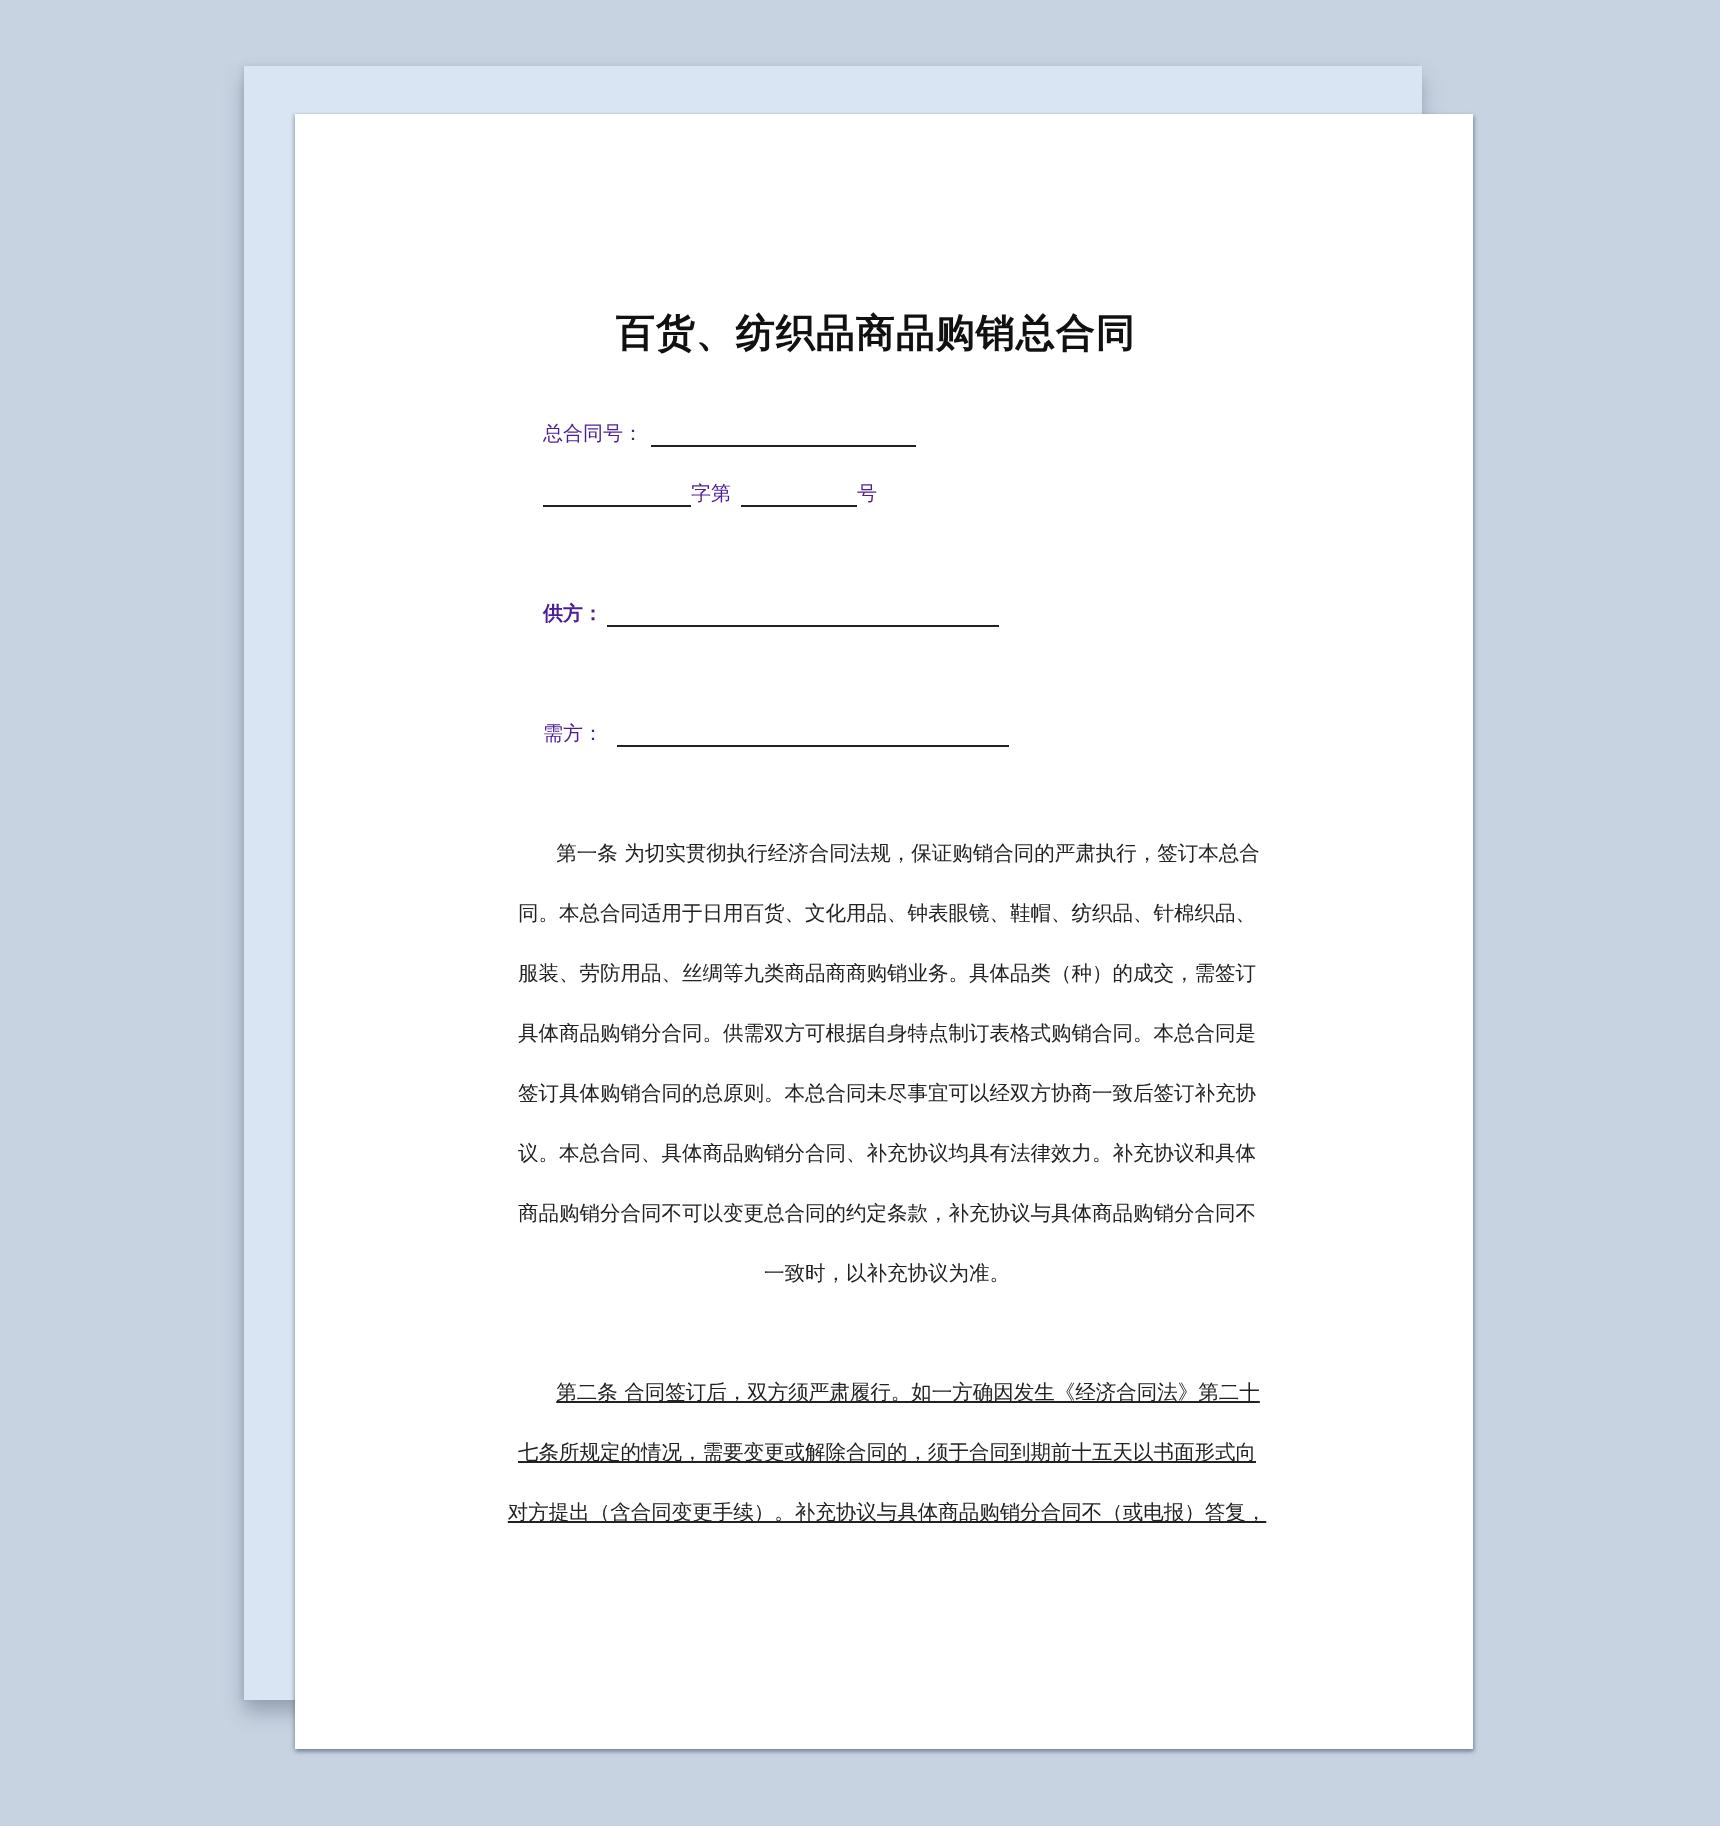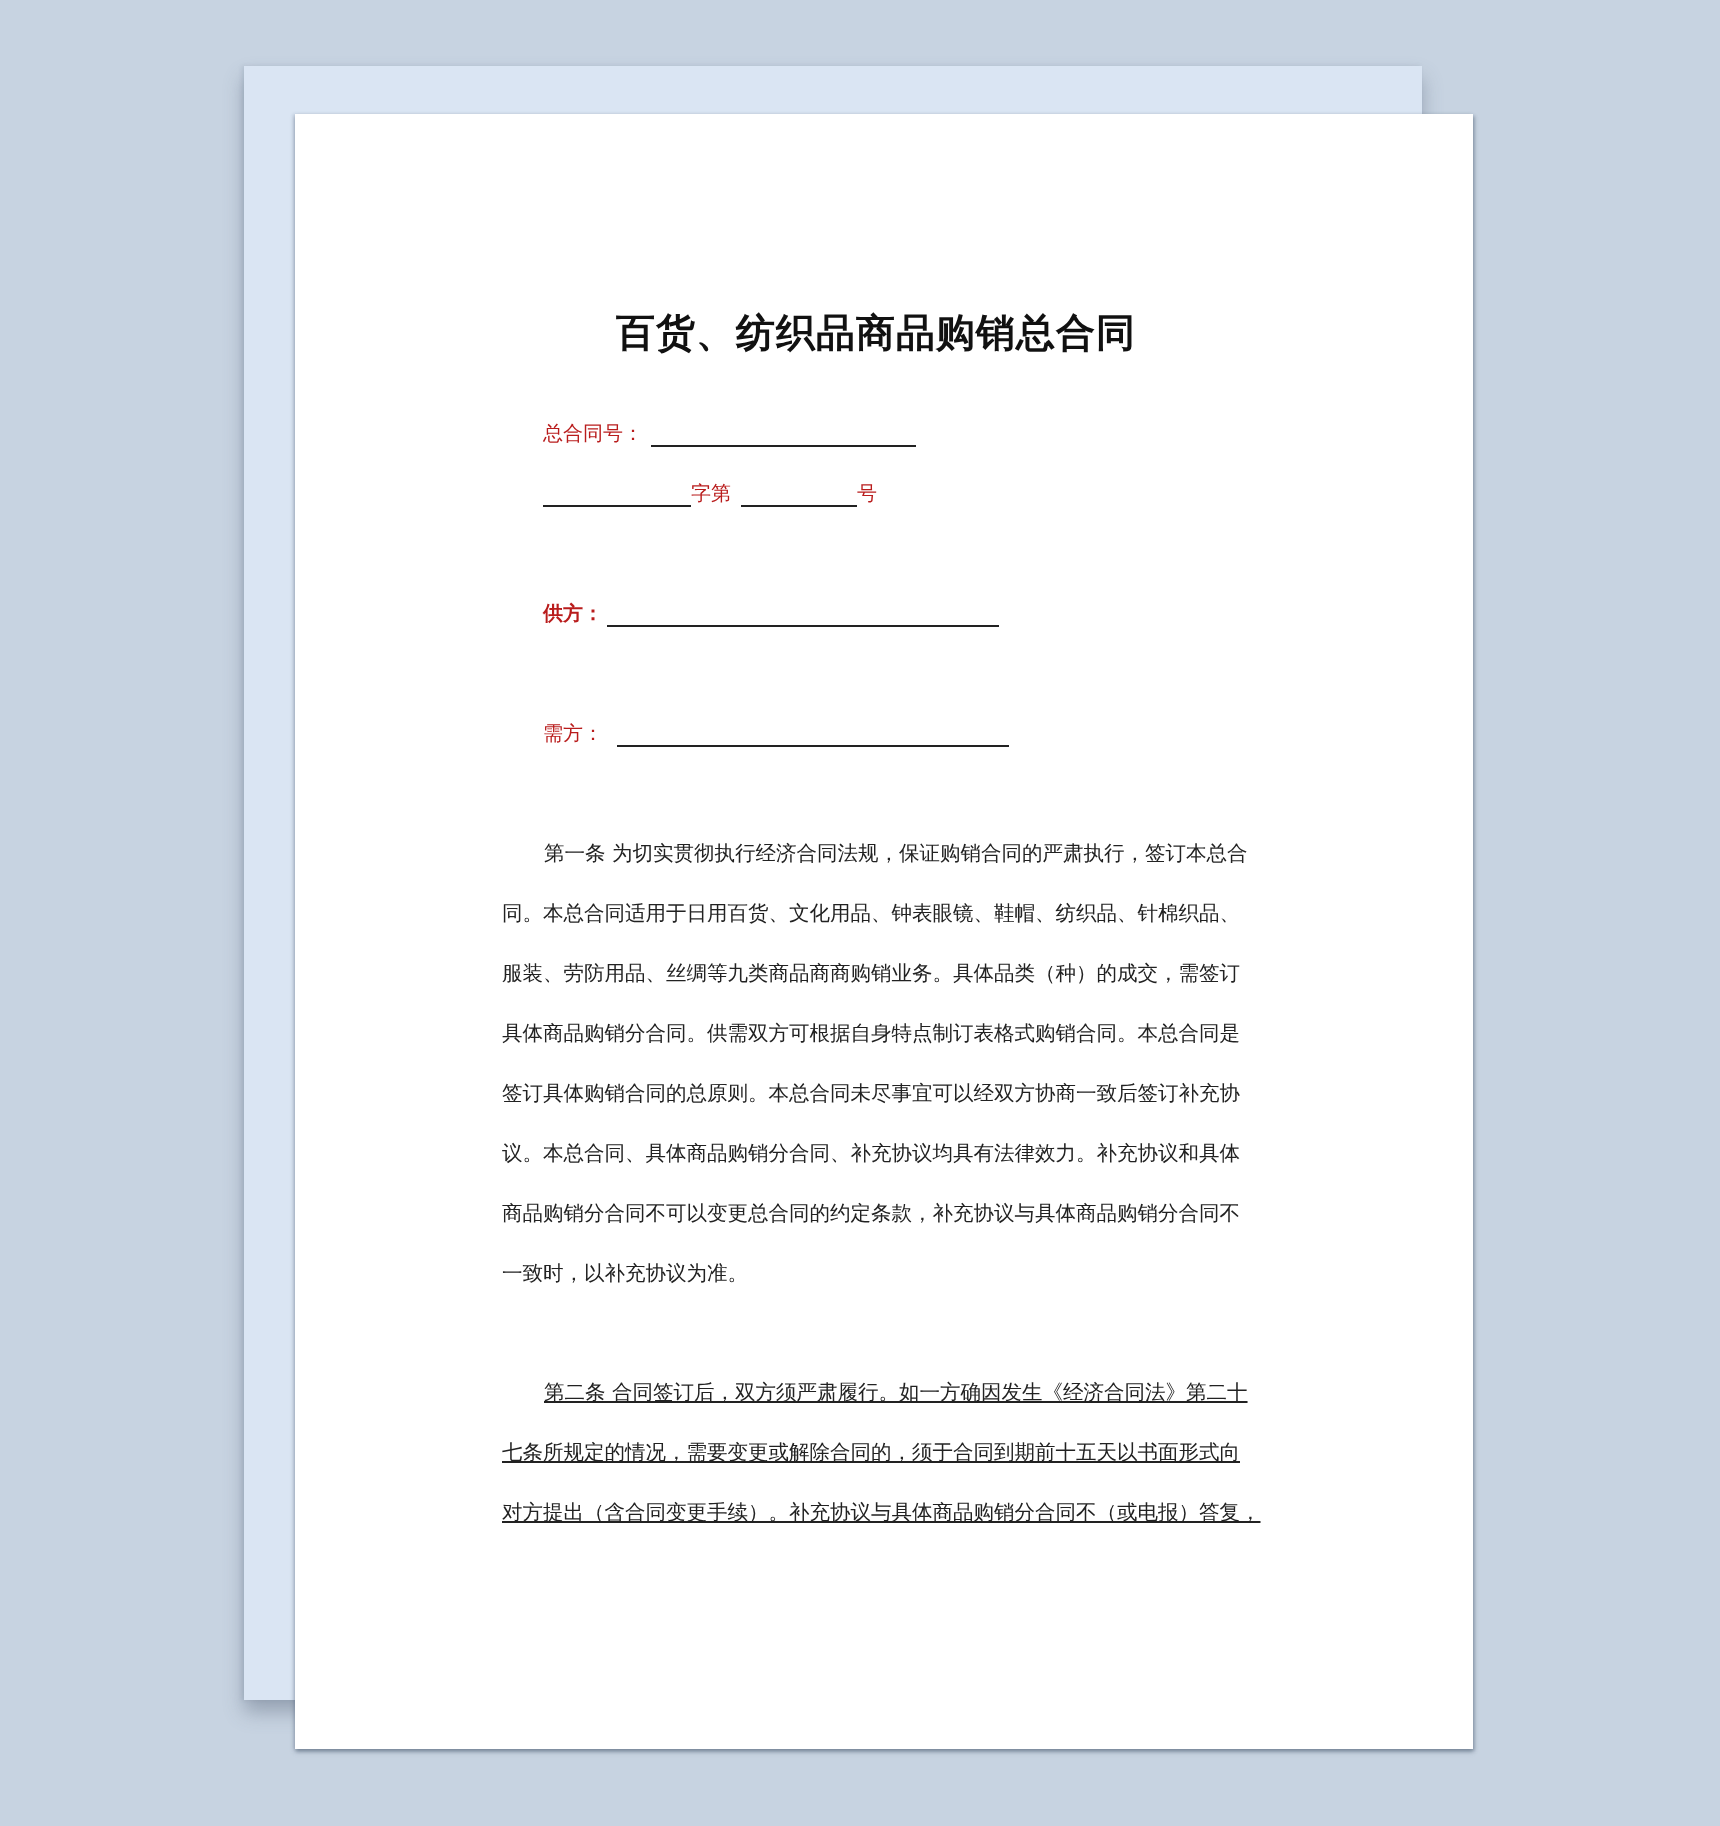--- a/index.html
+++ b/index.html
@@ -41,21 +41,21 @@
       font-family: "DejaVu Sans", "Liberation Sans", sans-serif;
       font-size: 39px;
       font-weight: bold;
       color: #111;
       letter-spacing: 1px;
       margin: 0;
     }
     .field-line {
       position: absolute;
       font-size: 20px;
-      color: #b91c1c;
+      color: #4c1d95;
       display: flex;
       align-items: flex-end;
       white-space: nowrap;
     }
     .blank {
       display: inline-block;
       border-bottom: 2px solid #222;
       height: 18px;
     }
     .paragraph {
@@ -64,20 +64,21 @@
       width: 770px;
       font-size: 20.5px;
       color: #222;
       line-height: 60px;
       margin: 0;
     }
     .paragraph .line {
       display: block;
       white-space: nowrap;
       height: 60px;
+      text-align: center;
     }
     .paragraph .line.first {
       padding-left: 42px;
     }
   </style>
 </head>
 <body>
 
 <div class="paper-back"></div>
 

